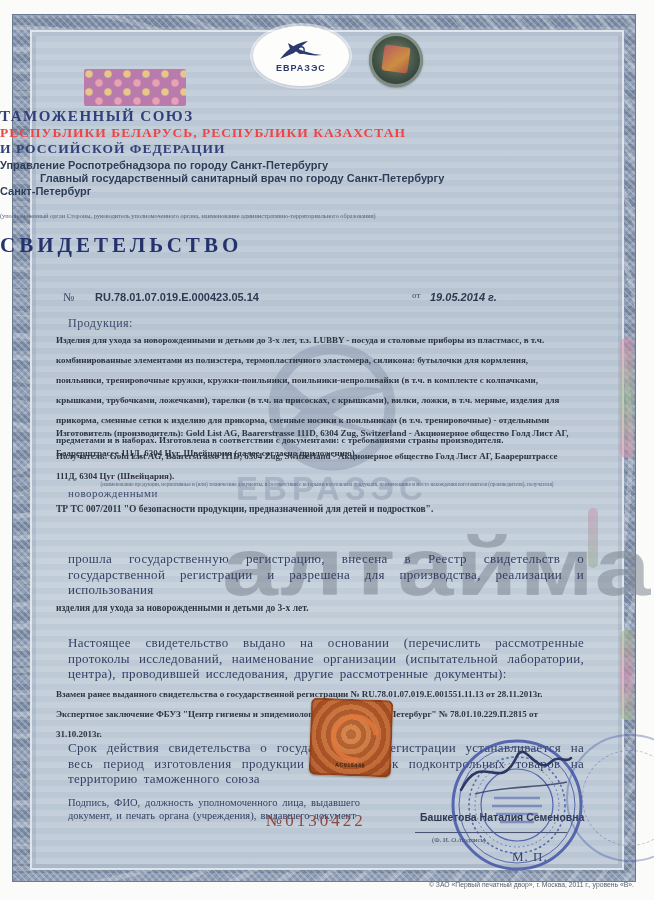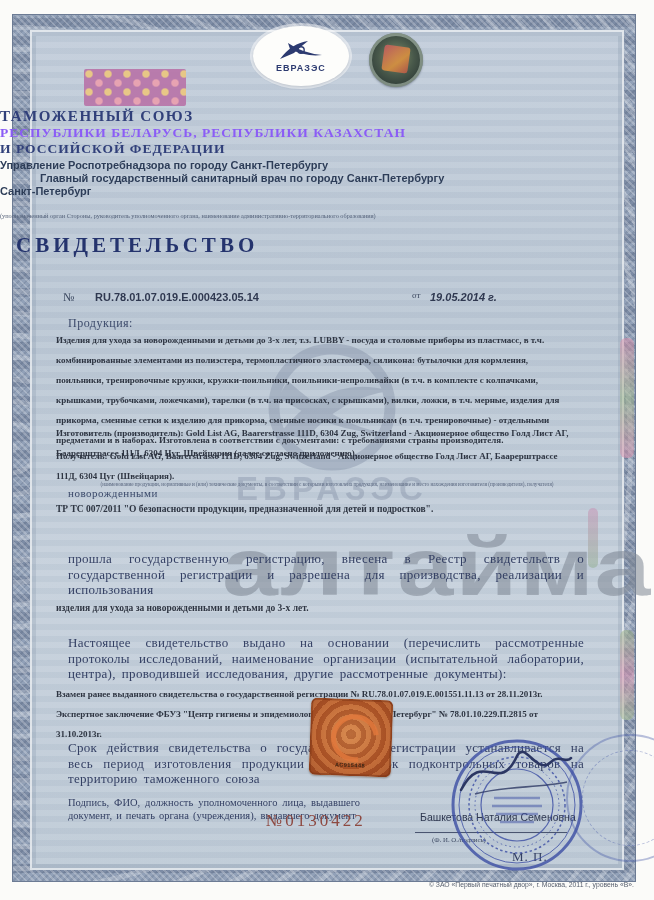--- a/index.html
+++ b/index.html
@@ -40,45 +40,45 @@
   .wm-emblem{position:absolute;left:220px;top:335px;width:225px;color:#76839b;opacity:.34;}
   .wm-store{position:absolute;left:0;right:0;top:512px;text-align:right;
     font-family:"Liberation Sans",sans-serif;font-weight:bold;color:rgba(125,135,148,.55);margin-top:15px;}
   .wm-store .l1{font-size:82px;line-height:80px;transform:scaleX(1.22);display:inline-block;letter-spacing:2px;}
   .wm-store2{position:absolute;left:0;right:0;top:596px;text-align:center;
     font-family:"Liberation Sans",sans-serif;font-weight:bold;color:rgba(125,135,148,.5);}
   .wm-store2 .l2{font-size:35px;transform:scaleX(1.15);display:inline-block;letter-spacing:1px;}
   
   .ctr{position:absolute;left:0;right:0;text-align:left;}
   .hdr1{top:108px;font-size:15px;font-weight:bold;color:#31407a;letter-spacing:1.5px;}
-  .hdr2{top:125px;font-size:13.5px;font-weight:bold;color:#8b5cf6;letter-spacing:1px;}
+  .hdr2{top:125px;font-size:13.5px;font-weight:bold;color:#ef4444;letter-spacing:1px;}
   .hdr3{top:141px;font-size:13.5px;font-weight:bold;color:#31407a;letter-spacing:1px;}
   .auth{font-family:"Liberation Sans",sans-serif;font-weight:bold;font-size:11px;color:#2d3d58;}
   .auth1{top:159px;} .auth2{top:172px;padding-left:40px;} .auth3{top:185px;}
   .foot6{top:212px;font-size:6.3px;color:#55627a;font-family:"Liberation Serif",serif;}
-  .title{top:233px;font-size:21px;font-weight:bold;color:#24336d;letter-spacing:4px;padding-left:16px;}
+  .title{top:233px;font-size:21px;font-weight:bold;color:#24336d;letter-spacing:4px;}
   .subtitle{top:262px;font-size:14px;font-weight:bold;color:#2a3a72;letter-spacing:2.5px;}
   .numrow{position:absolute;top:290px;left:0;right:0;height:16px;}
   .numsym{position:absolute;left:63px;font-size:12px;color:#3a475f;}
   .numval{position:absolute;left:95px;font-family:"Liberation Sans",sans-serif;font-weight:bold;
     font-size:11px;color:#2f3850;top:1px;}
   .fromlbl{position:absolute;left:412px;font-size:9px;color:#3a475f;top:0;}
   .dateval{position:absolute;left:430px;font-family:"Liberation Sans",sans-serif;font-weight:bold;
     font-size:11px;color:#2f3850;top:1px;font-style:italic;}
   .label-serif{position:absolute;font-size:12px;color:#3c4a6b;letter-spacing:.5px;}
   .body-sans{position:absolute;left:56px;width:516px;font-family:Liberation Serif, serif;
     font-weight:bold;font-size:9px;line-height:20px;color:#2e3542;}
   .p-serif{position:absolute;left:68px;width:516px;font-size:13px;line-height:15.5px;color:#333f63;
     text-align:justify;word-spacing:2.5px;letter-spacing:.3px;}
   .foot5{position:absolute;left:40px;right:40px;text-align:center;font-size:5.2px;color:#5b6880;}
   .rednum{position:absolute;left:266px;top:811px;font-size:17px;color:#8e4a42;letter-spacing:3px;}
   .signote{position:absolute;left:68px;top:797px;width:292px;font-size:10.5px;line-height:12.8px;
     color:#333f63;text-align:justify;word-spacing:1.5px;}
   .signame{position:absolute;left:420px;top:811px;font-family:"Liberation Sans",sans-serif;
-    font-weight:normal;font-size:10.5px;color:#2f3850;}
+    font-weight:bold;font-size:10.5px;color:#2f3850;}
   .sigline{position:absolute;left:415px;top:832px;width:152px;border-bottom:1px solid #4a5570;}
   .sigfoot{position:absolute;left:432px;top:836px;font-size:6.8px;color:#3e4a63;}
   .mp{position:absolute;left:512px;top:849px;font-size:13px;color:#333f63;letter-spacing:1px;}
   .printer{position:absolute;right:20px;top:881px;font-family:"Liberation Sans",sans-serif;
     font-size:6.8px;color:#565e6d;}
   
   .sticker{position:absolute;left:310px;top:699px;width:82px;height:77px;border-radius:6px;
     transform:rotate(2deg);
     background:
       repeating-radial-gradient(circle at 50% 46%, rgba(140,55,20,.35) 0 5px, rgba(230,150,90,.25) 5px 10px),

